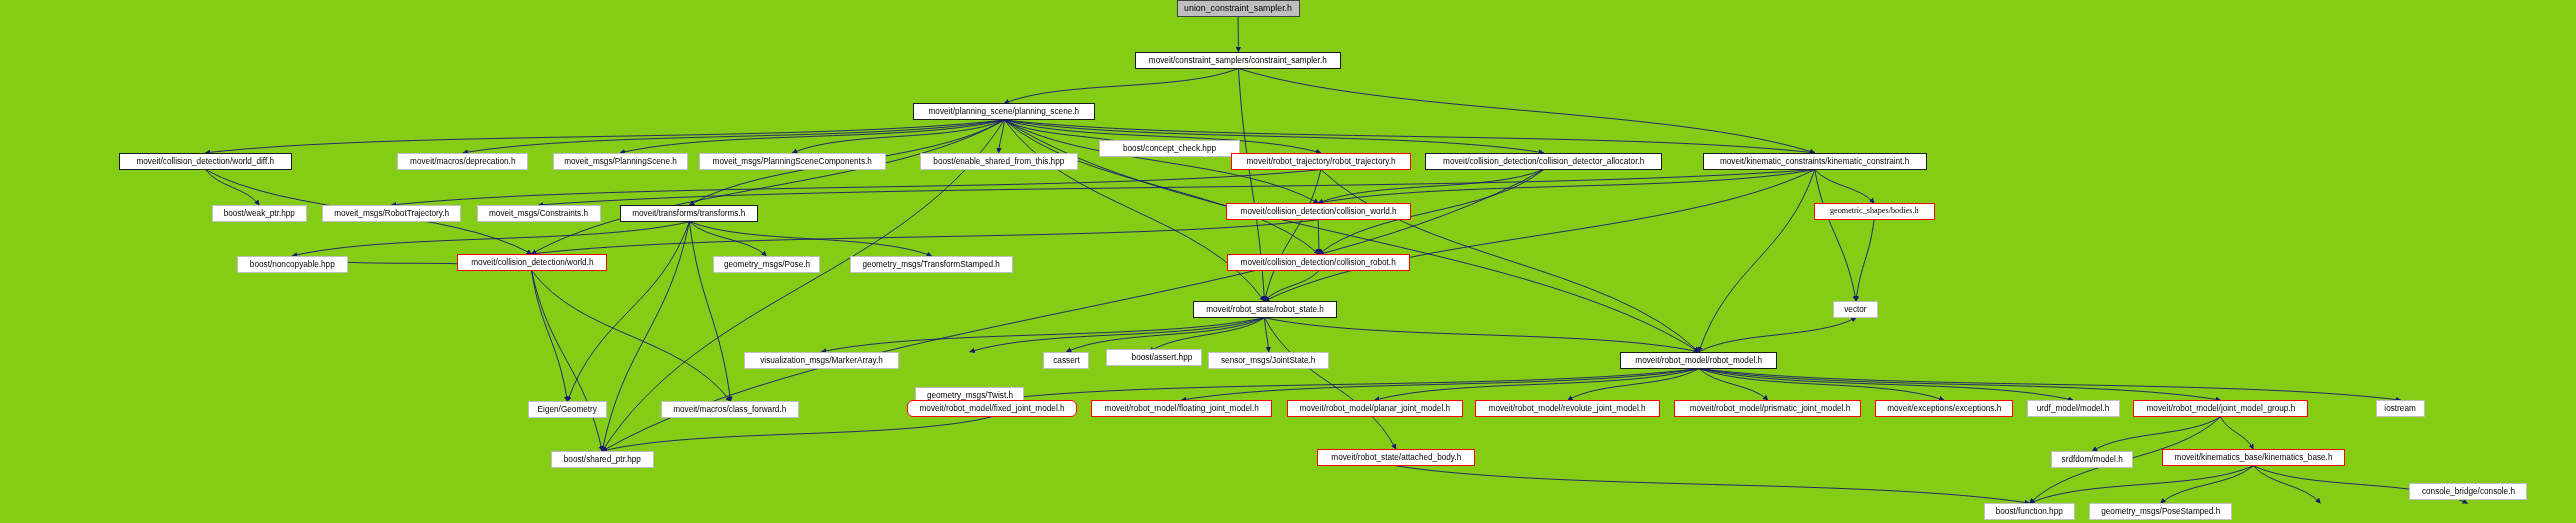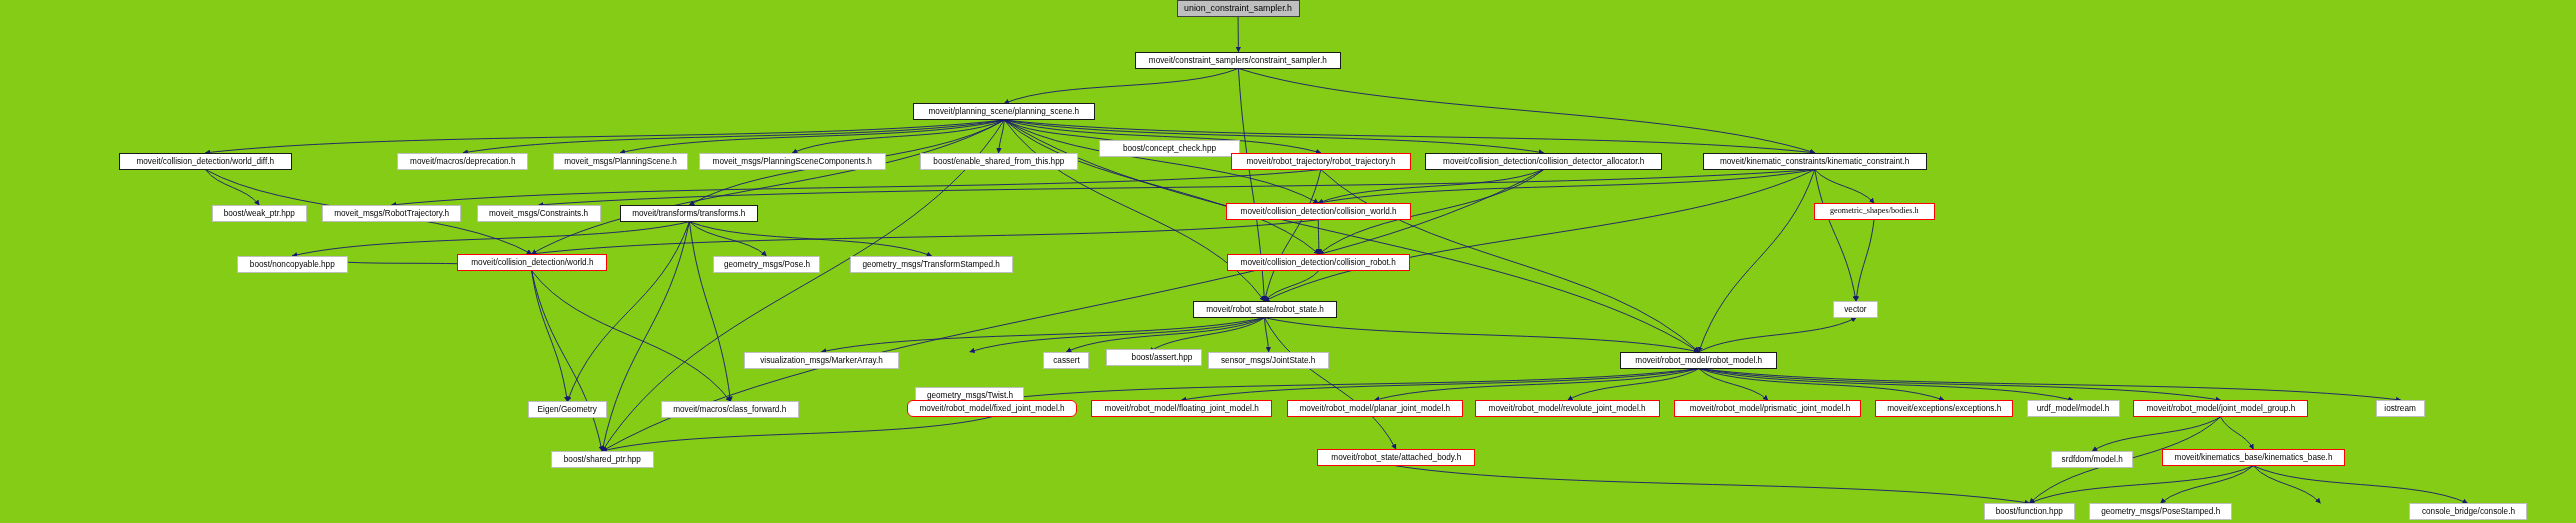--- a/index.html
+++ b/index.html
@@ -285,18 +285,18 @@
       </div>
       <div class="node " style="left: 1984px; top: 503px; width: 91px;">
         <span class="node-label">boost/function.hpp</span>
       </div>
       <div class="node " style="left: 2089px; top: 503px; width: 143px;">
         <span class="node-label">geometry_msgs/PoseStamped.h</span>
       </div>
       <div class="node " style="left: 2246px; top: 524px; width: 176px;">
         <span class="node-label">moveit_msgs/MoveItErrorCodes.h</span>
       </div>
-      <div class="node " style="left: 2409px; top: 503px; width: 118px;">
+      <div class="node " style="left: 2409px; top: 483px; width: 118px;">
         <span class="node-label">console_bridge/console.h</span>
       </div>
     </div>
 </div>
 
 
 </body></html>

